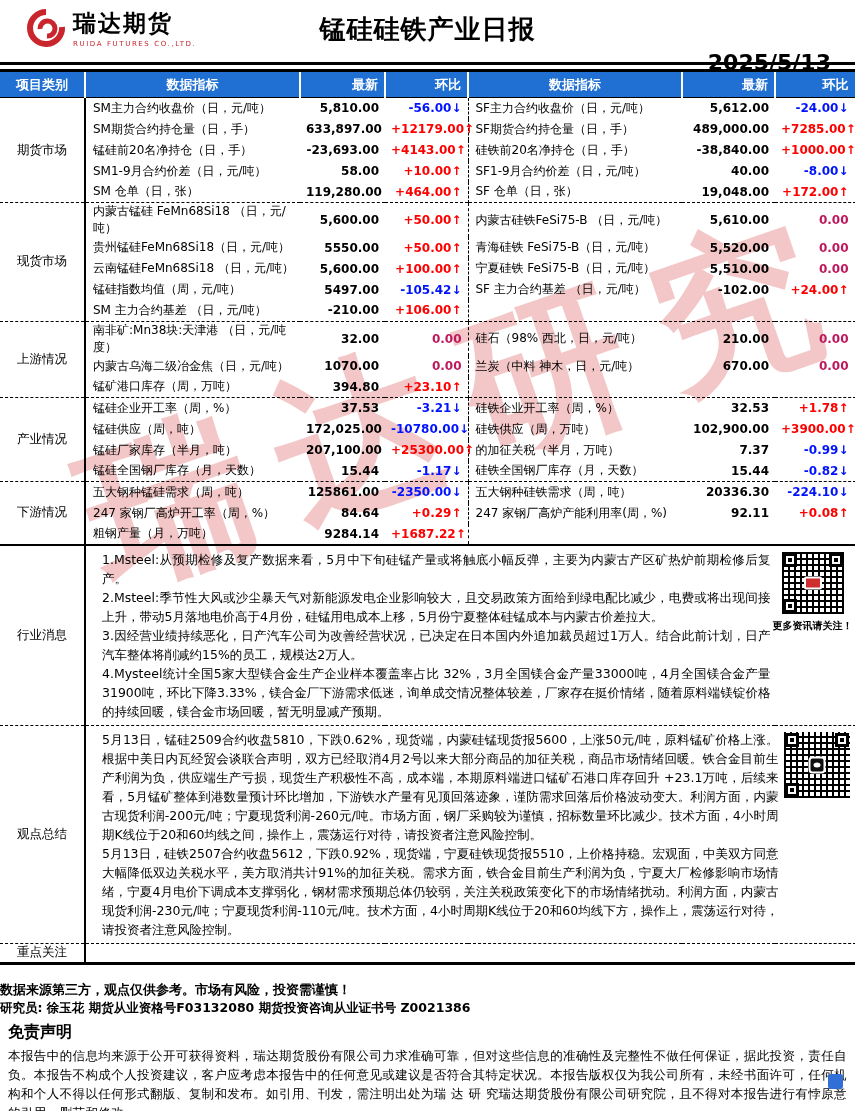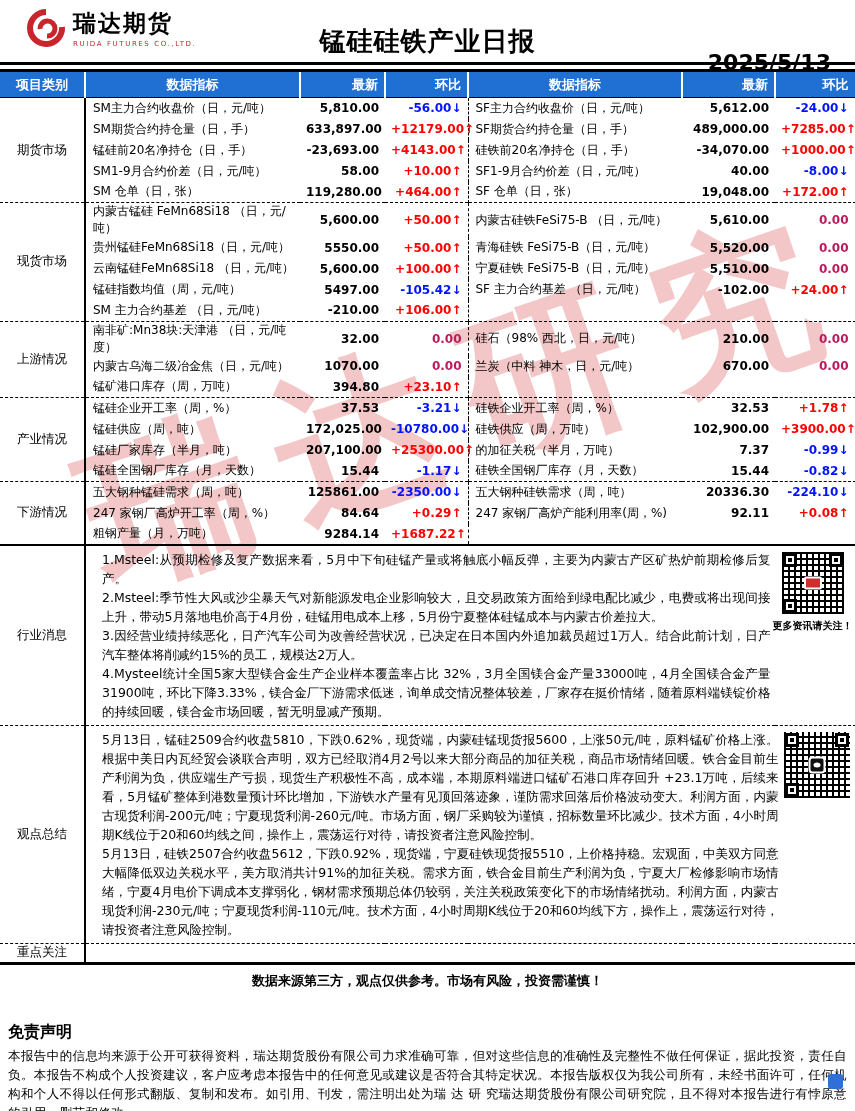--- a/index.html
+++ b/index.html
@@ -7,21 +7,21 @@
   body {
     width:855px; height:1111px; overflow:hidden; position:relative;
     font-family:"DejaVu Sans","Liberation Sans",sans-serif; color:#000;
   }
   
   .hdr { position:relative; height:62px; padding:6px 14px 0 14px; }
   .brand { position:absolute; left:26px; top:8px; display:flex; align-items:center; gap:7px; }
   .brand svg { width:40px; height:40px; }
   .brand-cn { font-size:23px; font-weight:700; letter-spacing:2px; }
   .brand-en { font-size:7px; color:#c9252c; letter-spacing:1.6px; margin-top:1px; }
-  .hdr-title { position:absolute; left:0; right:0; top:24px; text-align:center; font-size:26px; font-weight:700; letter-spacing:1px; }
+  .hdr-title { position:absolute; left:0; right:0; top:12px; text-align:center; font-size:26px; font-weight:700; letter-spacing:1px; }
   .hdr-date { position:absolute; right:24px; top:14px; font-size:22px; font-weight:700;margin-top:36px; }
   .rule { border-top:3px solid #000; margin:0; }
   
   .watermark {
     position:absolute; left:70px; top:290px; z-index:0; pointer-events:none;
     font-size:165px; font-weight:700; letter-spacing:34px; white-space:nowrap;
     color:rgba(222,99,99,0.36); transform:rotate(-19deg);
   }
   
   table.rpt { position:relative; z-index:1; width:855px; table-layout:fixed; border-collapse:collapse; margin-top:4px;
@@ -59,21 +59,21 @@
   .fp.tl{ top:1px; left:1px; } .fp.tr{ top:1px; right:1px; } .fp.bl{ bottom:1px; left:1px; }
   .badge-red { position:absolute; top:50%; left:50%; transform:translate(-50%,-50%);
     width:18px; height:13px; background:#cf2e2e; border:2px solid #fff; border-radius:2px; }
   .badge-dark { position:absolute; top:50%; left:50%; transform:translate(-50%,-50%);
     width:17px; height:17px; background:#101010; border:2px solid #fff; border-radius:4px; }
   .badge-dark::after { content:""; position:absolute; left:3px; top:4px; width:7px; height:5px;
     background:#fff; border-radius:50%; }
   .qrcap { font-size:10px; font-weight:700; margin-top:5px; white-space:nowrap; }
   td.focus-cell { height:20px; }
   
-  .foot { text-align:center; margin-top:7px; }
+  .foot { text-align:left; margin-top:16px; }
   .foot-l1 { font-size:13px; font-weight:700; line-height:18px; }
   .foot-l2 { font-size:12.5px; font-weight:700; line-height:18px; }
   
   .disc { position:absolute; left:0; right:0; top:1022px; padding:0 8px; }
   .disc-title { font-size:16px; font-weight:700; margin-bottom:3px; }
   .disc-body { font-size:12.5px; line-height:19px; text-align:justify; letter-spacing:0.4px; }
   .blue-badge { position:absolute; right:12px; top:52px; width:15px; height:15px;
     background:#2f6fd6; border-radius:3px; }
 </style>
 </head>
@@ -135,21 +135,21 @@
       <td class="chg chgL up">+12179.00↑</td>
       <td class="lbl">SF期货合约持仓量（日，手）</td>
       <td class="val">489,000.00</td>
       <td class="chg up">+7285.00↑</td>
     </tr>
     <tr>
       <td class="lbl">锰硅前20名净持仓（日，手）</td>
       <td class="val">-23,693.00</td>
       <td class="chg chgL up">+4143.00↑</td>
       <td class="lbl">硅铁前20名净持仓（日，手）</td>
-      <td class="val">-34,070.00</td>
+      <td class="val">-38,840.00</td>
       <td class="chg up">+1000.00↑</td>
     </tr>
     <tr>
       <td class="lbl">SM1-9月合约价差（日，元/吨）</td>
       <td class="val">58.00</td>
       <td class="chg chgL up">+10.00↑</td>
       <td class="lbl">SF1-9月合约价差（日，元/吨）</td>
       <td class="val">40.00</td>
       <td class="chg down">-8.00↓</td>
     </tr>
@@ -345,19 +345,20 @@
   <tbody class="dash">
     <tr>
       <td class="cat focus-cell">重点关注</td>
       <td class="focus-cell" colspan="6"></td>
     </tr>
   </tbody>
 </table>
 
 <div class="foot">
   <div class="foot-l1">数据来源第三方，观点仅供参考。市场有风险，投资需谨慎！</div>
+  <div class="foot-l2">研究员: 徐玉花 期货从业资格号F03132080 期货投资咨询从业证书号 Z0021386</div>
 </div>
 
 <div class="disc">
   <div class="disc-title">免责声明</div>
   <div class="disc-body">本报告中的信息均来源于公开可获得资料，瑞达期货股份有限公司力求准确可靠，但对这些信息的准确性及完整性不做任何保证，据此投资，责任自负。本报告不构成个人投资建议，客户应考虑本报告中的任何意见或建议是否符合其特定状况。本报告版权仅为我公司所有，未经书面许可，任何机构和个人不得以任何形式翻版、复制和发布。如引用、刊发，需注明出处为瑞 达 研 究瑞达期货股份有限公司研究院，且不得对本报告进行有悖原意的引用、删节和修改。</div>
   <div class="blue-badge"></div>
 </div>
 
 </body></html>

